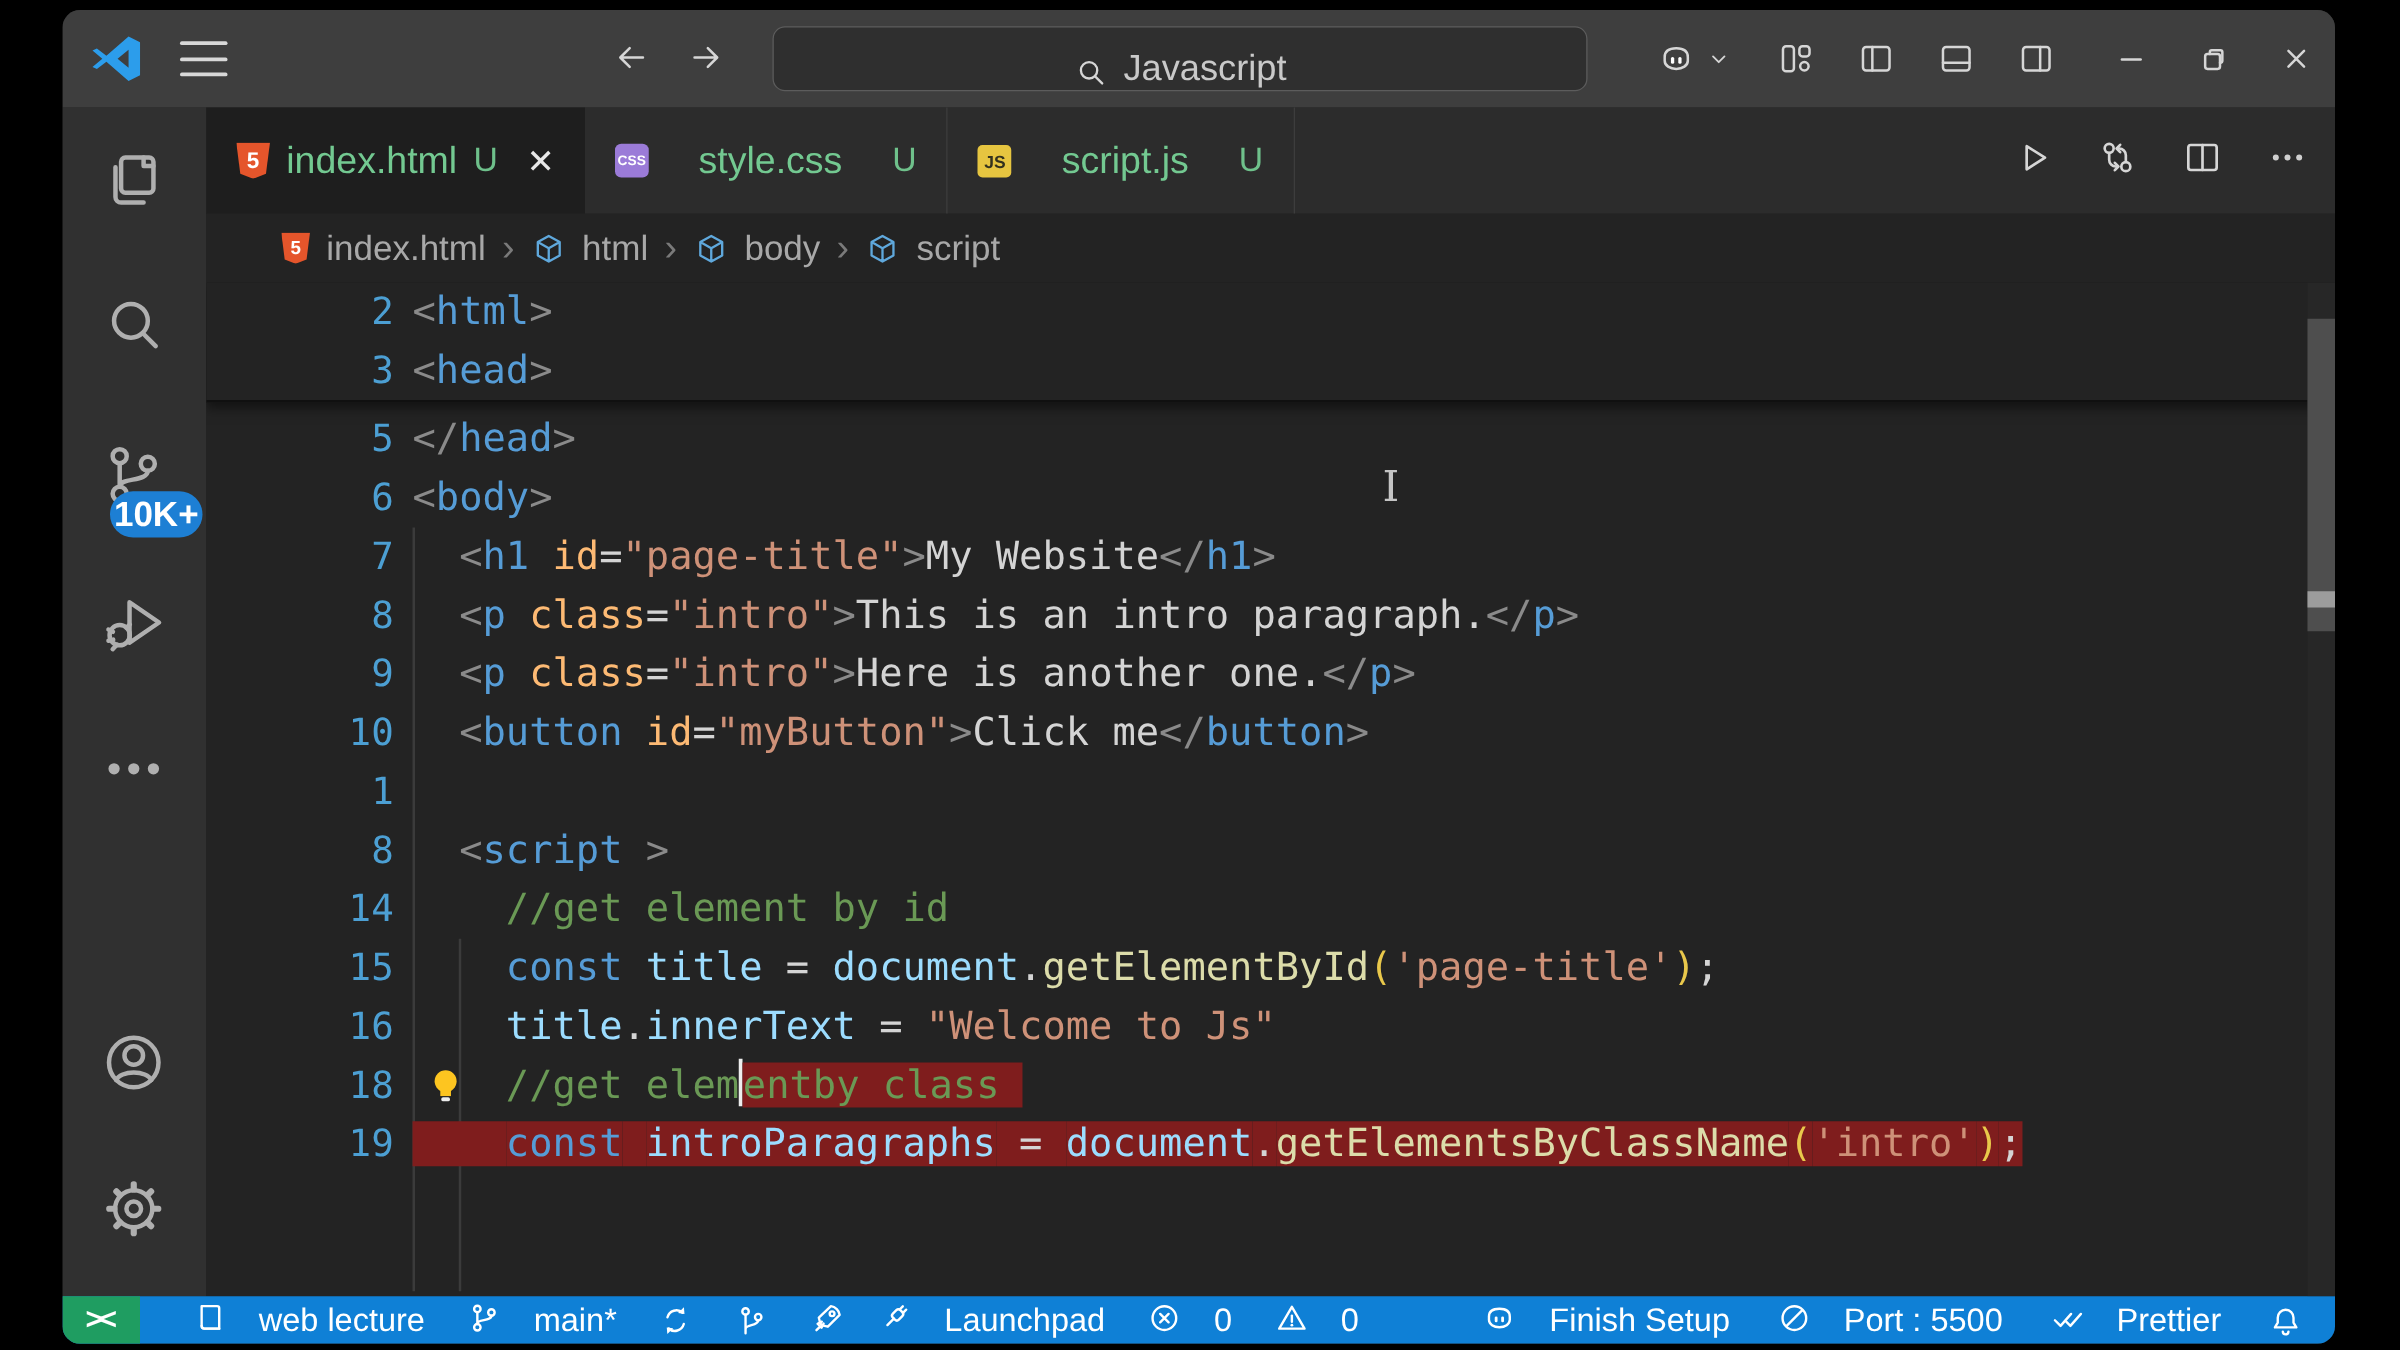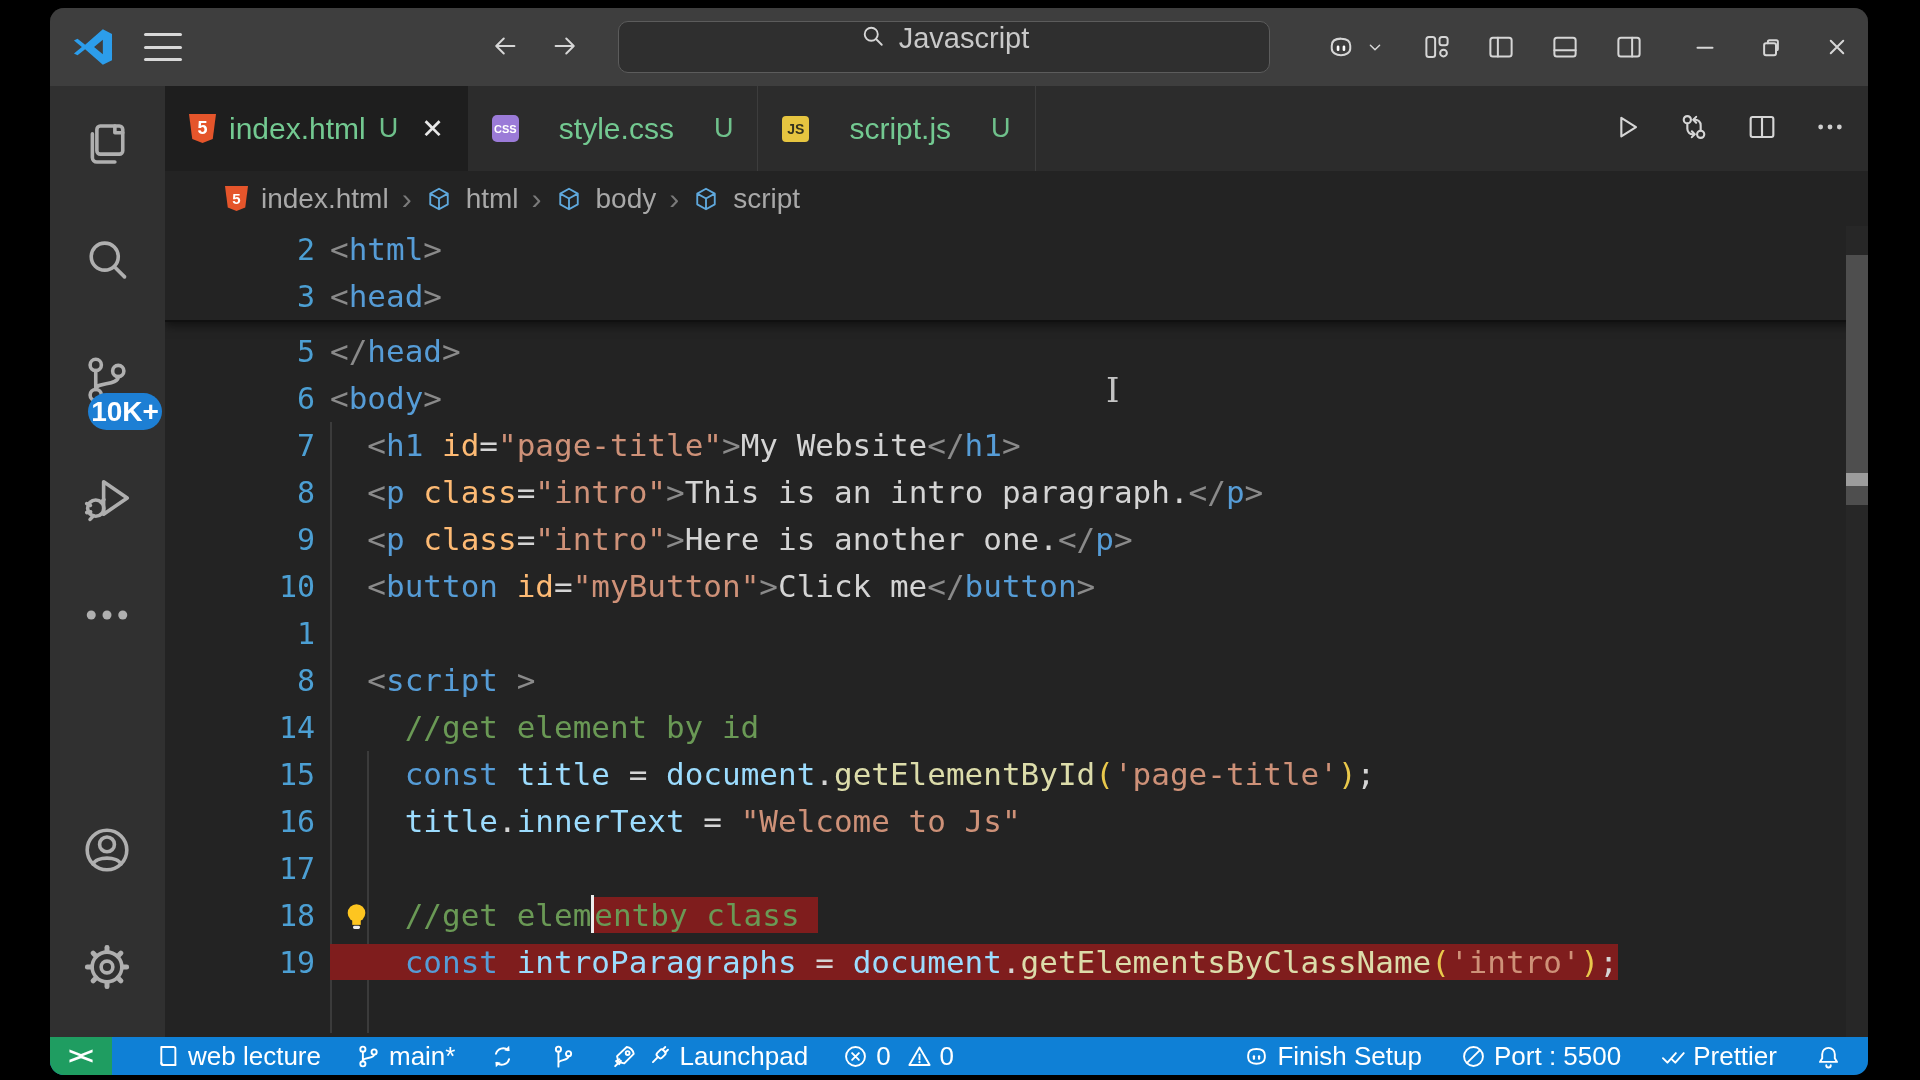--- a/index.html
+++ b/index.html
@@ -8,21 +8,21 @@
     overflow:hidden;background:#232323;}
 
   
   .titlebar{position:absolute;left:0;top:0;right:0;height:78px;background:#3E3E3E;}
   .logo{position:absolute;left:22px;top:18px;width:42px;height:42px;}
   .burger{position:absolute;left:94px;top:25px;width:38px;height:28px;display:flex;flex-direction:column;justify-content:space-between;cursor:pointer;}
   .burger span{display:block;height:3px;background:#D8D8D8;border-radius:2px;}
   .navarrows{position:absolute;left:438px;top:21px;display:flex;gap:26px;}
   .navarrows svg{width:36px;height:36px;}
   .searchbox{position:absolute;left:568px;top:13px;width:650px;height:50px;background:#2F2F2F;
-    border:1px solid #5C5C5C;border-radius:10px;display:flex;align-items:flex-start;justify-content:center;
+    border:1px solid #5C5C5C;border-radius:10px;display:flex;align-items:flex-end;justify-content:center;
     gap:12px;color:#C9C9C9;font-size:29px;}
   .tbright{position:absolute;right:14px;top:0;height:78px;display:flex;align-items:center;}
   .tbright .grp{display:flex;align-items:center;}
   .tbicon{width:34px;height:34px;display:flex;align-items:center;justify-content:center;}
   .tbicon svg{width:30px;height:30px;}
 
   
   .activity{position:absolute;left:0;top:78px;width:115px;bottom:38px;background:#303030;}
   .actitem{position:absolute;left:29px;width:56px;height:56px;display:flex;align-items:center;justify-content:center;cursor:pointer;}
   .actitem svg{width:54px;height:54px;}
@@ -68,21 +68,21 @@
   .ibeam{position:absolute;left:941px;top:144px;color:#C4C4C4;font-family:"DejaVu Serif",serif;
     font-size:34px;z-index:4;}
   .sbtrack{position:absolute;right:0;top:0;bottom:0;width:22px;background:#272727;z-index:5;}
   .sbthumb{position:absolute;right:0;top:29px;width:22px;height:250px;background:#4E4E4E;z-index:6;}
   .sbmark{position:absolute;right:0;top:247px;width:22px;height:13px;background:#9C9C9C;z-index:7;}
 
   
   .status{position:absolute;left:0;right:0;bottom:0;height:38px;background:#0F80D6;display:flex;align-items:center;color:#fff;font-size:26px;}
   .remote{width:62px;height:38px;background:#1F9D61;display:flex;align-items:center;justify-content:center;
     font-weight:bold;font-size:24px;letter-spacing:-3px;padding-right:3px;box-sizing:border-box;cursor:pointer;}
-  .sitem{display:flex;align-items:center;gap:7px;cursor:pointer;}
+  .sitem{display:flex;align-items:flex-start;gap:26px;cursor:pointer;}
   .sitem svg{width:27px;height:27px;}
   .sleft{display:flex;align-items:center;gap:34px;margin-left:42px;}
   .sright{display:flex;align-items:center;gap:38px;margin-left:auto;margin-right:26px;}
   svg .st{stroke:#D6D6D6;stroke-width:1.6;fill:none;stroke-linecap:round;stroke-linejoin:round;}
   svg .stw{stroke:#fff;stroke-width:1.7;fill:none;stroke-linecap:round;stroke-linejoin:round;}
   svg .sta{stroke:#AFAFAF;stroke-width:1.6;fill:none;stroke-linecap:round;stroke-linejoin:round;}
   svg .fw{fill:#fff;}
 </style>
 </head>
 <body>
@@ -325,21 +325,20 @@
         <div class="row"><span class="num">6</span><span class="pun">&lt;</span><span class="tag">body</span><span class="pun">&gt;</span></div>
         <div class="row"><span class="num">7</span><span class="pun">  &lt;</span><span class="tag">h1</span><span class="pln"> </span><span class="attr">id</span><span class="pln">=</span><span class="str">"page-title"</span><span class="pun">&gt;</span><span class="txt">My Website</span><span class="pun">&lt;/</span><span class="tag">h1</span><span class="pun">&gt;</span></div>
         <div class="row"><span class="num">8</span><span class="pun">  &lt;</span><span class="tag">p</span><span class="pln"> </span><span class="attr">class</span><span class="pln">=</span><span class="str">"intro"</span><span class="pun">&gt;</span><span class="txt">This is an intro paragraph.</span><span class="pun">&lt;/</span><span class="tag">p</span><span class="pun">&gt;</span></div>
         <div class="row"><span class="num">9</span><span class="pun">  &lt;</span><span class="tag">p</span><span class="pln"> </span><span class="attr">class</span><span class="pln">=</span><span class="str">"intro"</span><span class="pun">&gt;</span><span class="txt">Here is another one.</span><span class="pun">&lt;/</span><span class="tag">p</span><span class="pun">&gt;</span></div>
         <div class="row"><span class="num">10</span><span class="pun">  &lt;</span><span class="tag">button</span><span class="pln"> </span><span class="attr">id</span><span class="pln">=</span><span class="str">"myButton"</span><span class="pun">&gt;</span><span class="txt">Click me</span><span class="pun">&lt;/</span><span class="tag">button</span><span class="pun">&gt;</span></div>
         <div class="row"><span class="num">1</span></div>
         <div class="row"><span class="num">8</span><span class="pun">  &lt;</span><span class="tag">script</span><span class="pln"> </span><span class="pun">&gt;</span></div>
         <div class="row"><span class="num">14</span><span class="com">    //get element by id</span></div>
         <div class="row"><span class="num">15</span><span class="pln">    </span><span class="kw">const</span><span class="pln"> </span><span class="var">title</span><span class="pln"> = </span><span class="var">document</span><span class="pln">.</span><span class="fn">getElementById</span><span class="par">(</span><span class="str">'page-title'</span><span class="par">)</span><span class="pln">;</span></div>
         <div class="row"><span class="num">16</span><span class="pln">    </span><span class="var">title</span><span class="pln">.</span><span class="var">innerText</span><span class="pln"> = </span><span class="str">"Welcome to Js"</span></div>
-        <div class="row"><span class="num">17</span></div>
         <div class="row"><span class="num">18</span><span class="bulb"><svg viewBox="0 0 20 24" width="27" height="32">
               <circle cx="10" cy="9" r="6.6" fill="#FDC520"></circle>
               <rect x="6.8" y="14.5" width="6.4" height="3.4" fill="#FDC520"></rect>
               <rect x="7.4" y="18.6" width="5.2" height="2.4" rx="1.1" fill="#EDEDED"></rect>
             </svg></span><span class="com">    //get elem</span><span class="caret"></span><span class="com sel">entby class</span><span class="sel">&nbsp;</span></div>
         <div class="row"><span class="num">19</span><span class="pln sel">    </span><span class="kw sel">const</span><span class="pln sel"> </span><span class="var sel">introParagraphs</span><span class="pln sel"> = </span><span class="var sel">document</span><span class="pln sel">.</span><span class="fn sel">getElementsByClassName</span><span class="par sel">(</span><span class="str sel">'intro'</span><span class="par sel">)</span><span class="pln sel">;</span></div>
       </div>
     <div class="sticky" id="sticky-lines">
         <div class="row"><span class="num">2</span><span class="pun">&lt;</span><span class="tag">html</span><span class="pun">&gt;</span></div>
         <div class="row"><span class="num">3</span><span class="pun">&lt;</span><span class="tag">head</span><span class="pun">&gt;</span></div>

